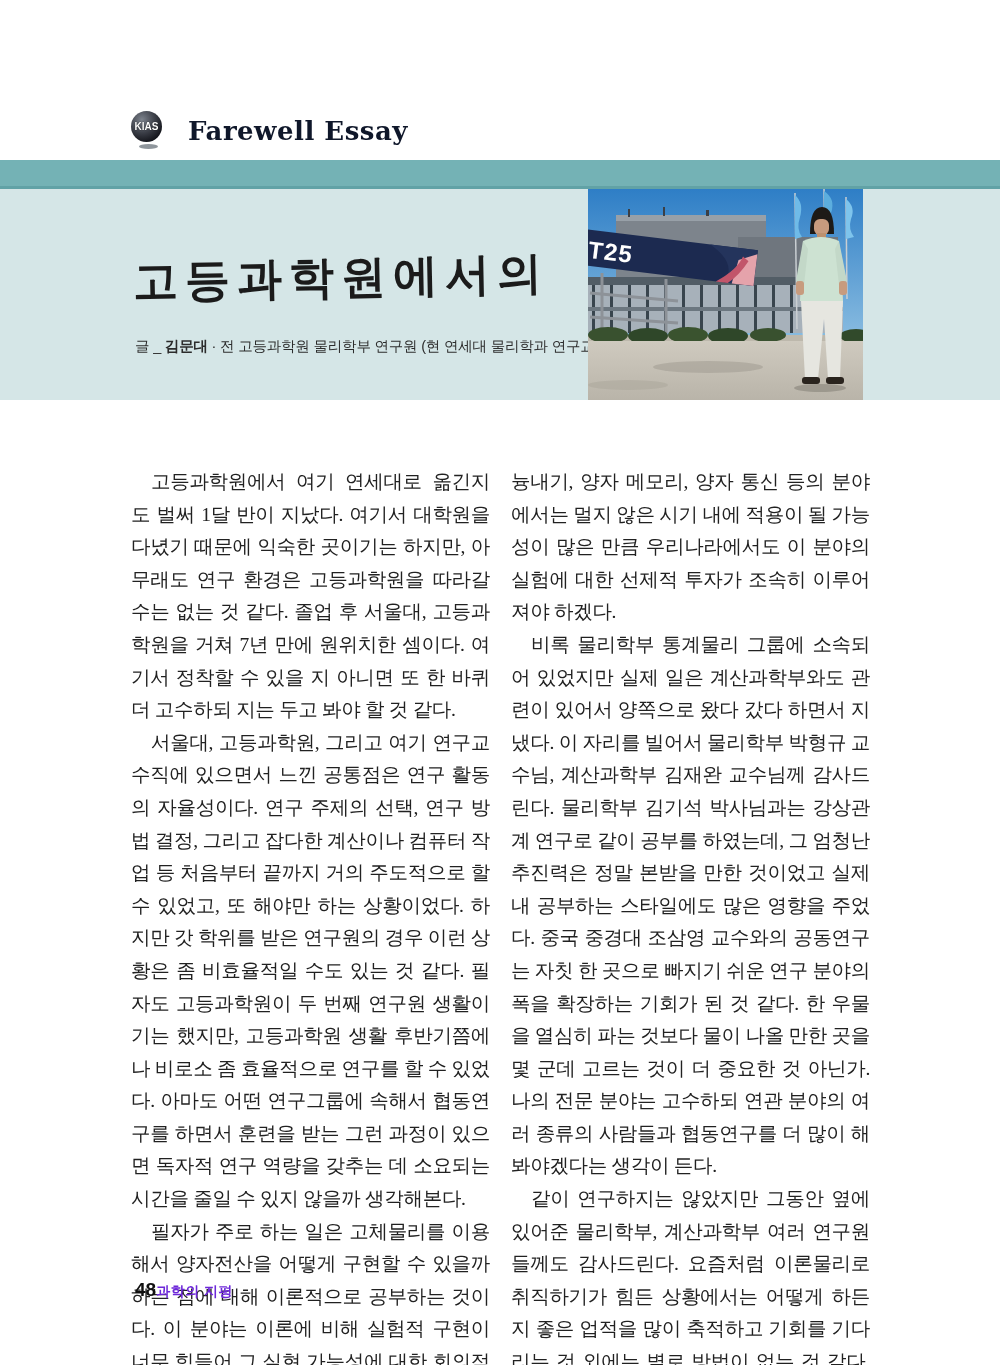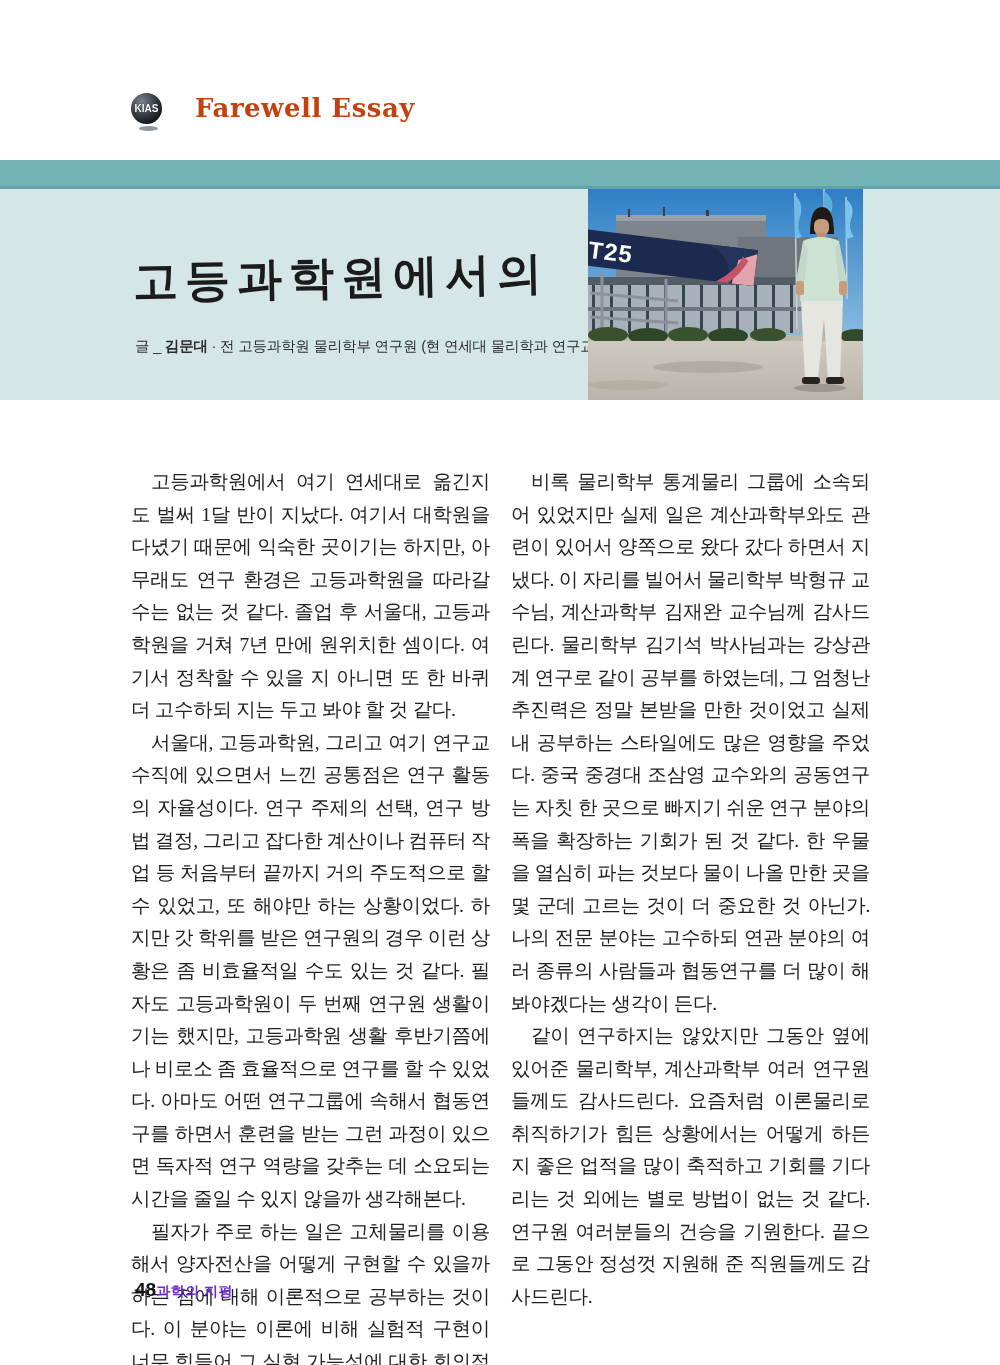--- a/index.html
+++ b/index.html
@@ -3,33 +3,33 @@
 <meta charset="utf-8">
 <style>
   html,body { margin:0; padding:0; }
   body {
     width:1000px; height:1365px; position:relative; background:#ffffff;
     font-family:"Liberation Serif","DejaVu Serif",serif; overflow:hidden;
   }
   .abs { position:absolute; }
 
   
-  .header-row { left:131px; top:93px; display:flex; gap:30px; }
+  .header-row { left:131px; top:111px; display:flex; align-items:center; gap:23px; }
   .logo-mark { width:34px; height:40px; }
   .logo-circle {
     width:31px; height:31px; border-radius:50%;
     background: radial-gradient(circle at 35% 28%, #7c828c 0%, #3a3d46 45%, #121319 78%);
     color:#ffffff; font-family:"Liberation Sans","DejaVu Sans",sans-serif;
     font-size:10px; font-weight:bold; display:flex; align-items:center; justify-content:center;
     letter-spacing:0px; text-shadow:0 0 1px #000;
   }
   .logo-shadow { width:19px; height:5px; background:#8f969c; border-radius:50%; margin:2px auto 0 auto; }
   .header-title {
     font-family:"DejaVu Serif","Liberation Serif",serif;
-    font-size:26px; font-weight:600; color:#c2410c; letter-spacing:0.5px;
+    font-size:26px; font-weight:600; color:#0f172a; letter-spacing:0.5px;
   }
 
   
   .band-dark { left:0; top:160px; width:1000px; height:26px; background:#74b2b5; border-bottom:3px solid #61a2a6; }
   .band-light { left:0; top:189px; width:1000px; height:211px; background:#d5e6e7; }
 
   
   .hero-title {
     left:133px; top:252px; font-family:"DejaVu Serif","Liberation Serif",serif;
     font-size:45px; font-weight:700; color:#1b1b1b; letter-spacing:7px; word-spacing:20px;
@@ -175,20 +175,21 @@
   </g>
 </svg>
 
 <div class="abs column col-left">
   <p><span class="lead">고등과학원에서</span><span> 여기 연세대로 옮긴지도 벌써 1달 반이 지났다. 여기서 대학원을 다녔기 때문에 익숙한 곳이기는 하지만, 아무래도 연구 환경은 고등과학원을 따라갈 수는 없는 것 같다. 졸업 후 서울대, 고등과학원을 거쳐 7년 만에 원위치한 셈이다. 여기서 정착할 수 있을 지 아니면 또 한 바퀴 더 고수하되 지는 두고 봐야 할 것 같다.</span></p>
   <p>서울대, 고등과학원, 그리고 여기 연구교수직에 있으면서 느낀 공통점은 연구 활동의 자율성이다. 연구 주제의 선택, 연구 방법 결정, 그리고 잡다한 계산이나 컴퓨터 작업 등 처음부터 끝까지 거의 주도적으로 할 수 있었고, 또 해야만 하는 상황이었다. 하지만 갓 학위를 받은 연구원의 경우 이런 상황은 좀 비효율적일 수도 있는 것 같다. 필자도 고등과학원이 두 번째 연구원 생활이기는 했지만, 고등과학원 생활 후반기쯤에나 비로소 좀 효율적으로 연구를 할 수 있었다. 아마도 어떤 연구그룹에 속해서 협동연구를 하면서 훈련을 받는 그런 과정이 있으면 독자적 연구 역량을 갖추는 데 소요되는 시간을 줄일 수 있지 않을까 생각해본다.</p>
   <p>필자가 주로 하는 일은 고체물리를 이용해서 양자전산을 어떻게 구현할 수 있을까 하는 점에 대해 이론적으로 공부하는 것이다. 이 분야는 이론에 비해 실험적 구현이 너무 힘들어 그 실현 가능성에 대한 회의적인 시각이 많은 것도 사실이다. 하지만 실용적인 양자 전산의 구현 이전이라도 양자 다체계의 시</p>
 </div>
 
 <div class="abs column col-right">
+  <p class="cont">늉내기, 양자 메모리, 양자 통신 등의 분야에서는 멀지 않은 시기 내에 적용이 될 가능성이 많은 만큼 우리나라에서도 이 분야의 실험에 대한 선제적 투자가 조속히 이루어져야 하겠다.</p>
   <p>비록 물리학부 통계물리 그룹에 소속되어 있었지만 실제 일은 계산과학부와도 관련이 있어서 양쪽으로 왔다 갔다 하면서 지냈다. 이 자리를 빌어서 물리학부 박형규 교수님, 계산과학부 김재완 교수님께 감사드린다. 물리학부 김기석 박사님과는 강상관계 연구로 같이 공부를 하였는데, 그 엄청난 추진력은 정말 본받을 만한 것이었고 실제 내 공부하는 스타일에도 많은 영향을 주었다. 중국 중경대 조삼영 교수와의 공동연구는 자칫 한 곳으로 빠지기 쉬운 연구 분야의 폭을 확장하는 기회가 된 것 같다. 한 우물을 열심히 파는 것보다 물이 나올 만한 곳을 몇 군데 고르는 것이 더 중요한 것 아닌가. 나의 전문 분야는 고수하되 연관 분야의 여러 종류의 사람들과 협동연구를 더 많이 해봐야겠다는 생각이 든다.</p>
   <p><span>같이 연구하지는 않았지만 그동안 옆에 있어준 물리학부, 계산과학부 여러 연구원들께도 감사드린다. 요즘처럼 이론물리로 취직하기가 힘든 상황에서는 어떻게 하든지 좋은 업적을 많이 축적하고 기회를 기다리는 것 외에는 별로 방법이 없는 것 같다. 연구원 여러분들의 건승을 기원한다. 끝으로 그동안 정성껏 지원해 준 직원들께도 감사드린다.</span></p>
 </div>
 
 <div class="abs footer">
   <span class="page-num">48</span>
   <span class="mag-title">과학의 지평</span>
 </div>
 
 </body></html>

